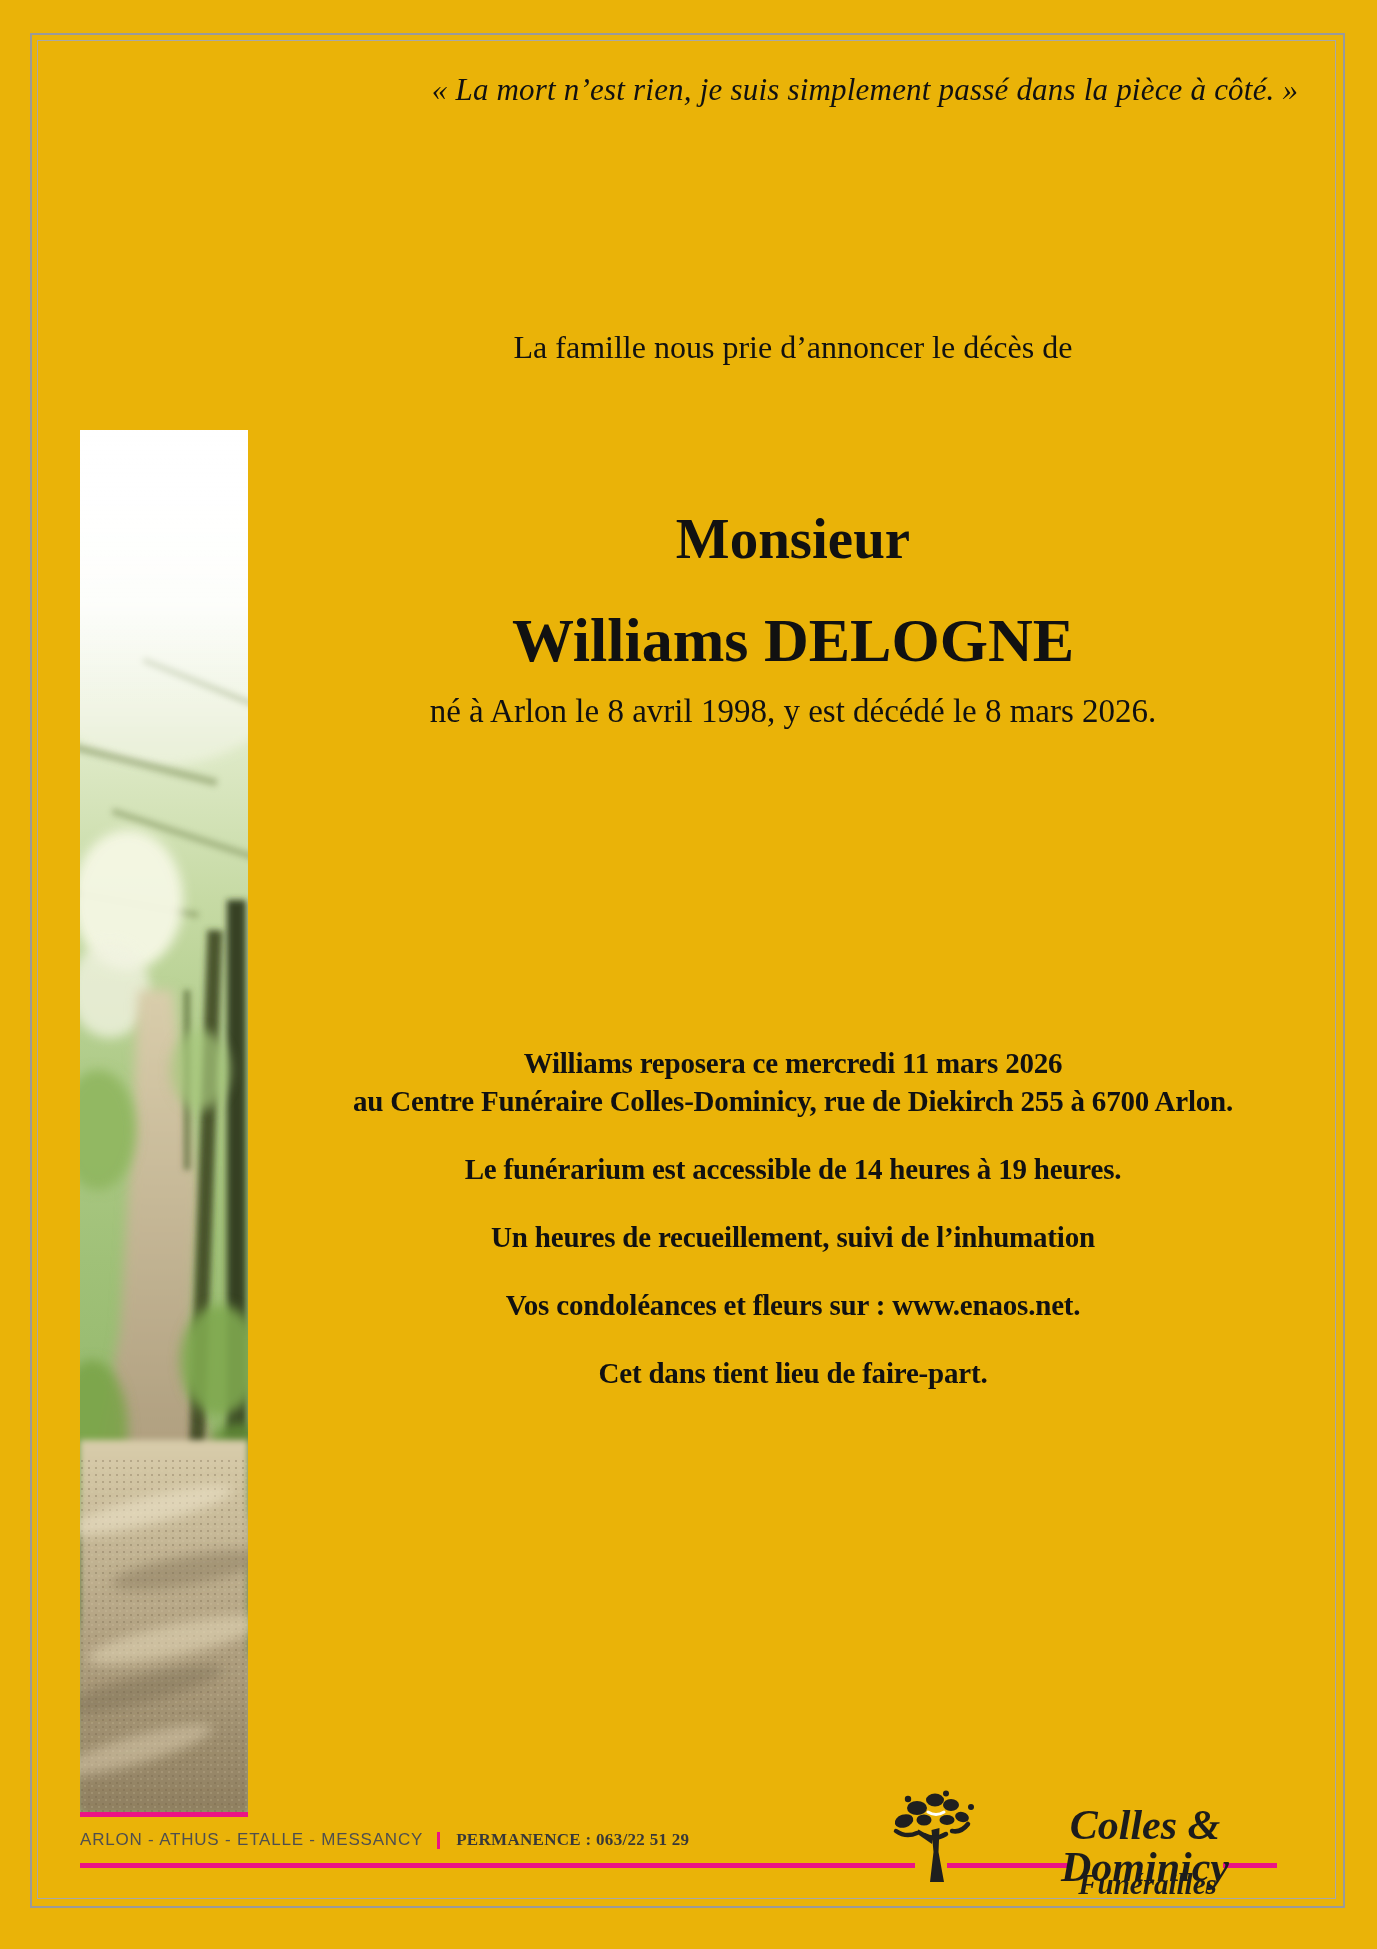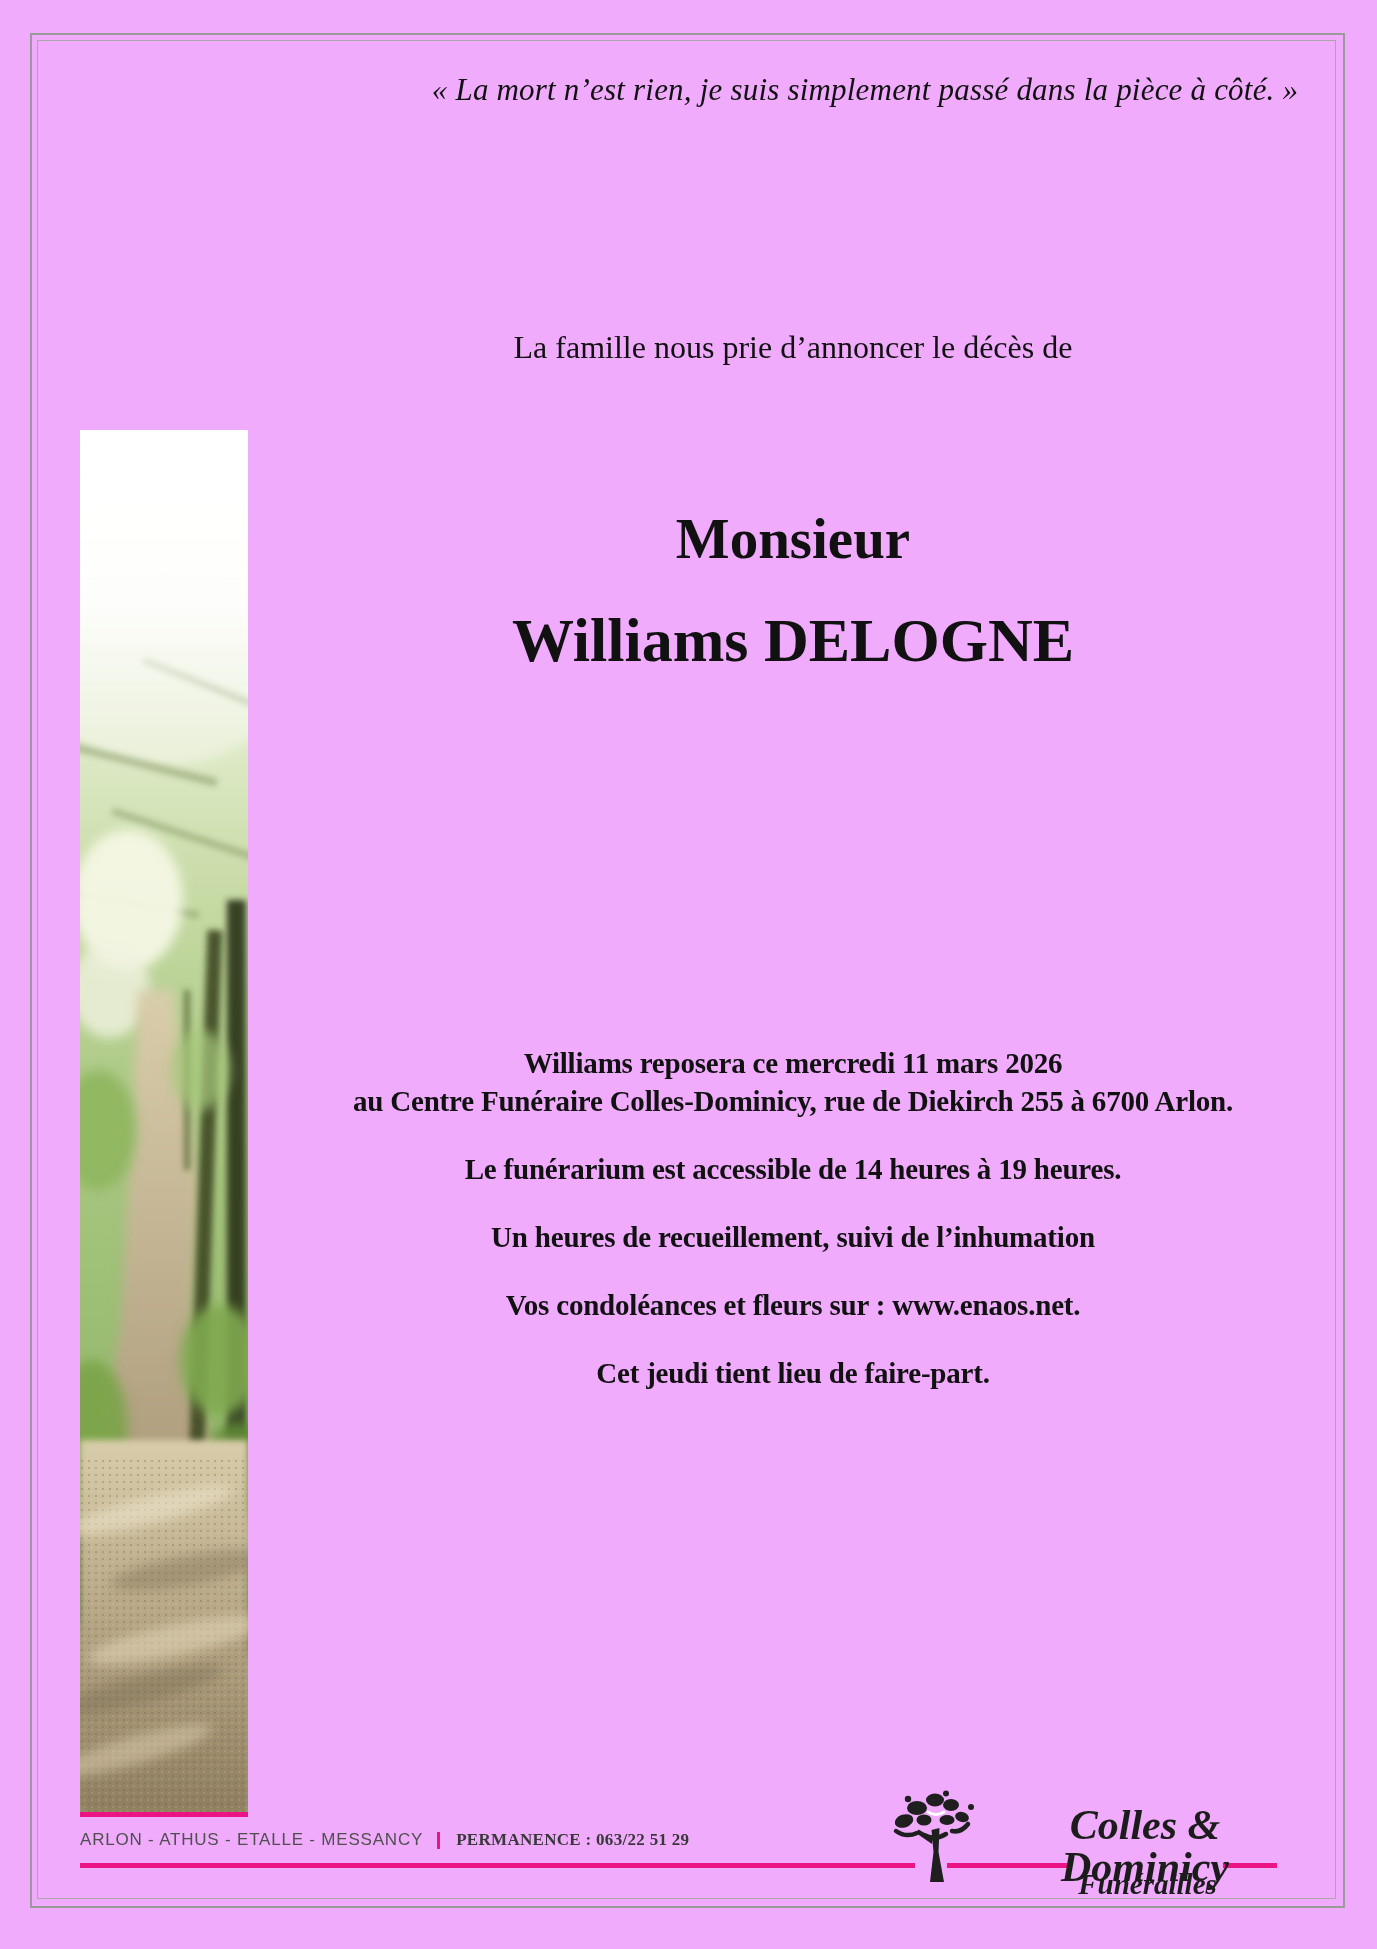--- a/index.html
+++ b/index.html
@@ -1,16 +1,16 @@
 <!DOCTYPE html>
 <html lang="fr"><head>
 <meta charset="utf-8">
 <style>
   html,body{margin:0;padding:0;background:#ffffff;}
-  .page{position:relative;width:1377px;height:1949px;background:#f0abfc;overflow:hidden;
+  .page{position:relative;width:1377px;height:1949px;background:#eab308;overflow:hidden;
         font-family:"Liberation Serif", serif;color:#111;}
 
   
   .frame-outer{position:absolute;left:30px;top:33px;width:1311px;height:1871px;
                border:2px solid #9a9a9a;}
   .frame-inner{position:absolute;left:37px;top:40px;width:1297px;height:1857px;
                border:1px solid #a8a8a8;}
 
   
   .photo{position:absolute;left:80px;top:430px;width:168px;height:1382px;overflow:hidden;}
@@ -143,37 +143,38 @@
 
   <div class="quote">« La mort n’est rien, je suis simplement passé dans la pièce à côté. »</div>
 
   <div class="intro">La famille nous prie d’annoncer le décès de</div>
 
   <div class="title-block">
     <div class="salutation">Monsieur</div>
     <div class="name">Williams DELOGNE</div>
   </div>
 
+  <div class="dates">né à Arlon le 8 avril 1998, y est décédé le 8 mars 2026.</div>
 
   <div class="body-text">
     <p>
       <span>Williams reposera ce mercredi 11 mars 2026</span><br>
       <span>au Centre Funéraire Colles-Dominicy, rue de Diekirch 255 à 6700 Arlon.</span>
     </p>
     <p>
       <span>Le funérarium est accessible de 14 heures à 19 heures.</span>
     </p>
     <p>
       <span>Un heures de recueillement, suivi de l’inhumation</span><br>
     </p>
     <p>
       <span>Vos condoléances et fleurs sur : www.enaos.net.</span>
     </p>
     <p>
-      <span>Cet jeudi tient lieu de faire-part.</span>
+      <span>Cet dans tient lieu de faire-part.</span>
     </p>
   </div>
 
   <div class="footer-row">
     <span class="loc">ARLON - ATHUS - ETALLE - MESSANCY</span>
     <span class="perm-sep" style="background: rgb(236, 19, 133);"></span>
     <span class="perm">PERMANENCE : 063/22 51 29</span>
   </div>
 
   <div class="rule-long" style="background: rgb(236, 19, 133);"></div>

